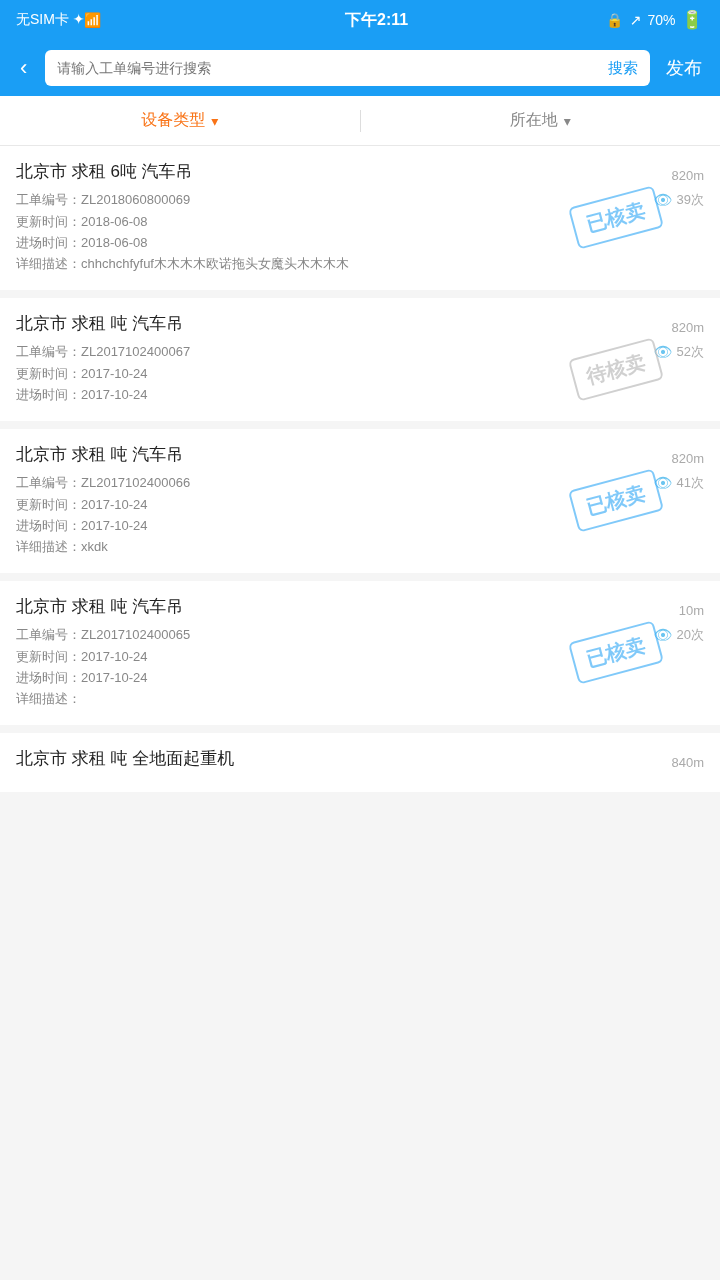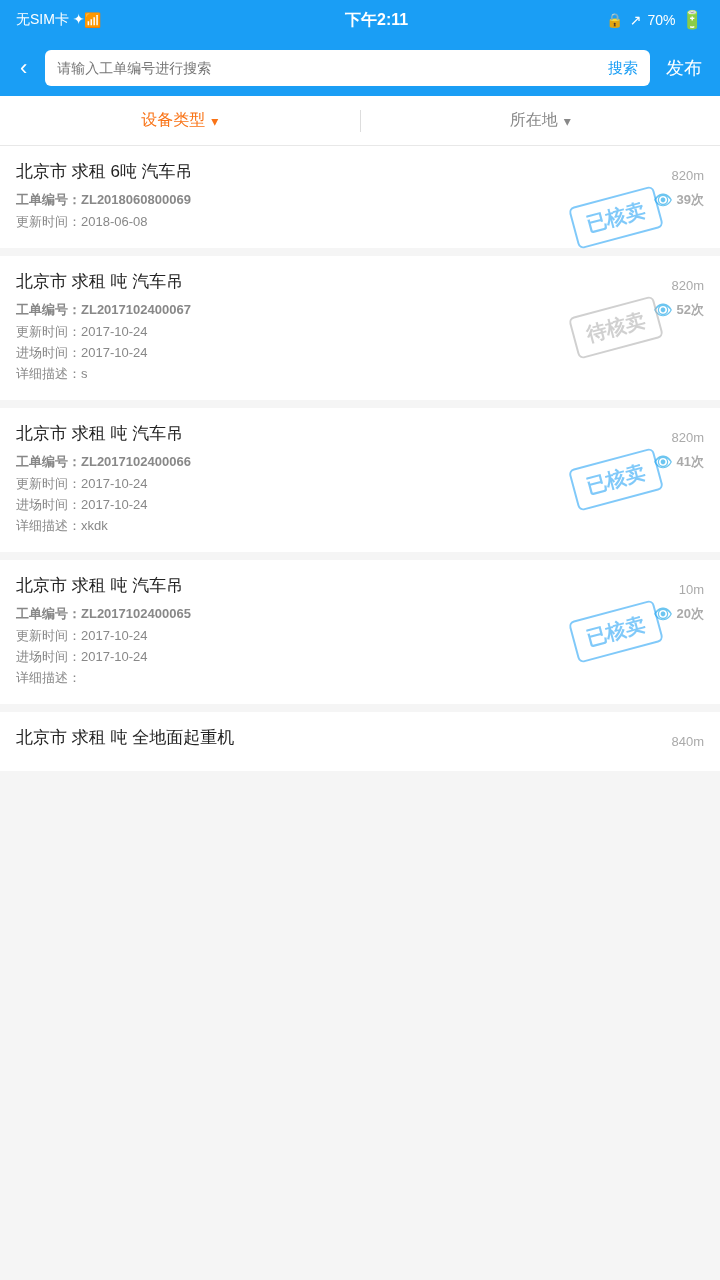--- a/index.html
+++ b/index.html
@@ -130,21 +130,20 @@
     .item-distance {
       font-size: 13px;
       color: #aaa;
     }
 
     .item-row {
       display: flex;
       align-items: flex-start;
       justify-content: space-between;
       margin-bottom: 4px;
-      font-weight: bold;
     }
     .item-label {
       font-size: 13px;
       color: #888;
     }
     .item-views {
       display: flex;
       align-items: center;
       gap: 4px;
       font-size: 13px;
@@ -232,41 +231,42 @@
 
     <div class="item-row">
       <span class="item-label">工单编号：ZL2018060800069</span>
       <span class="item-views">
         <span class="eye-icon">👁</span>
         <span>39次</span>
       </span>
     </div>
 
     <div class="item-field">更新时间：2018-06-08</div>
+    <div class="item-field">进场时间：2018-06-08</div>
+    <div class="item-field">详细描述：chhchchfyfuf木木木木欧诺拖头女魔头木木木木</div>
 
     <div class="stamp stamp-sold stamp-row-1">已核卖</div>
 
   </div>
     <div class="list-item">
     <div class="item-header">
       <span class="item-title">北京市 求租 吨 汽车吊</span>
       <span class="item-distance">820m</span>
     </div>
 
     <div class="item-row">
       <span class="item-label">工单编号：ZL2017102400067</span>
       <span class="item-views">
         <span class="eye-icon">👁</span>
         <span>52次</span>
       </span>
     </div>
 
     <div class="item-field">更新时间：2017-10-24</div>
     <div class="item-field">进场时间：2017-10-24</div>
-    <div class="item-field">详细描述：s</div>
 
     <div class="stamp stamp-pending stamp-row-1">待核卖</div>
 
   </div>
     <div class="list-item">
     <div class="item-header">
       <span class="item-title">北京市 求租 吨 汽车吊</span>
       <span class="item-distance">820m</span>
     </div>
 

